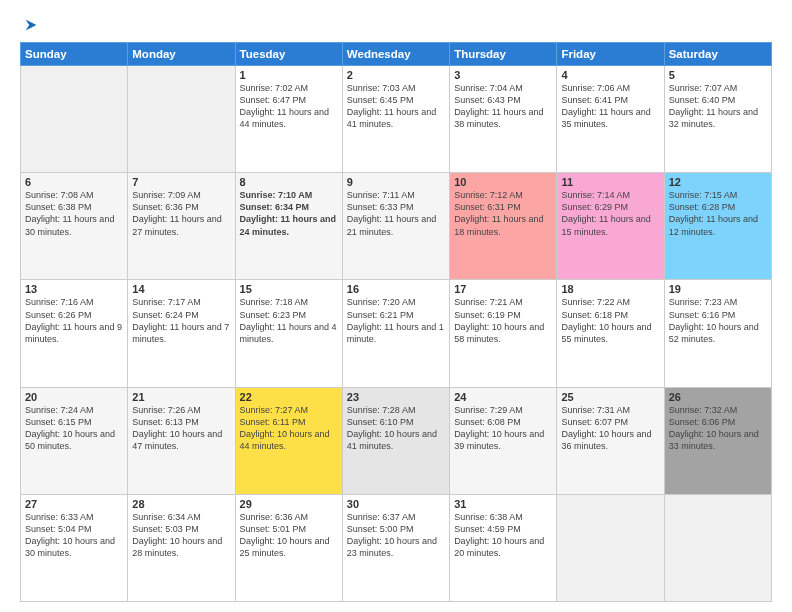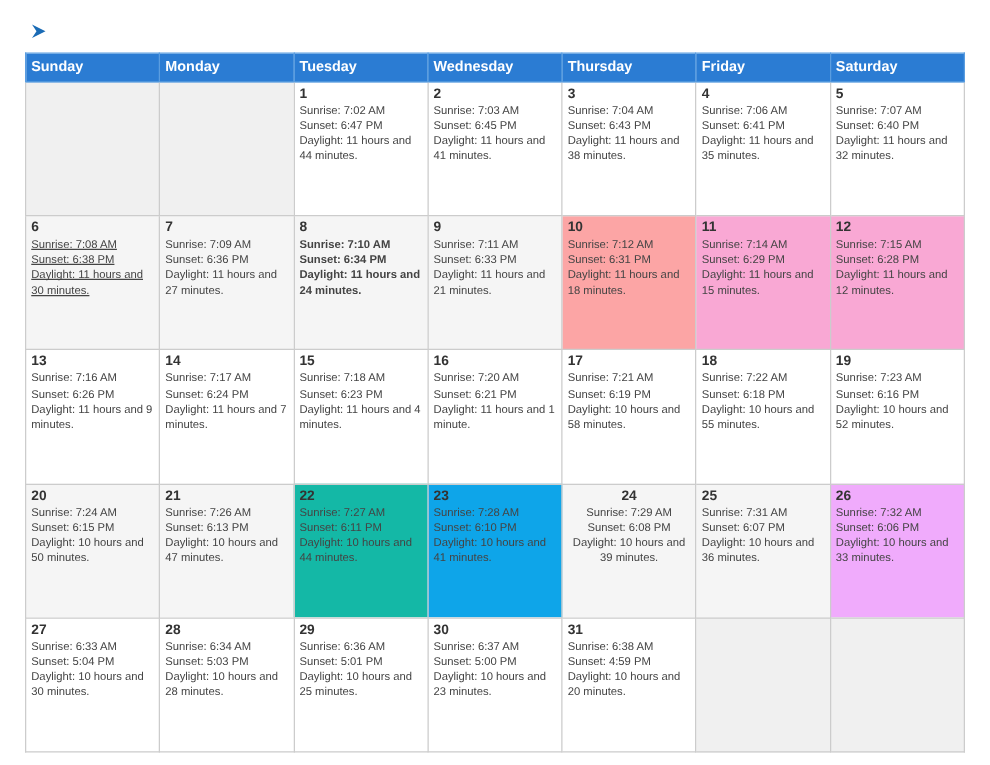--- a/index.html
+++ b/index.html
@@ -170,21 +170,21 @@
           <td>
             <span class="day-num">5</span>
             <div class="day-info" style="white-space: pre-line;">Sunrise: 7:07 AM
 Sunset: 6:40 PM
 Daylight: 11 hours and 32 minutes.</div>
           </td>
         </tr>
         <tr>
           <td style="background: rgb(245, 245, 245);">
             <span class="day-num">6</span>
-            <div class="day-info" style="white-space: pre-line; text-decoration: underline;">Sunrise: 7:08 AM
+            <div class="day-info" style="white-space: pre-line;">Sunrise: 7:08 AM
 Sunset: 6:38 PM
 Daylight: 11 hours and 30 minutes.</div>
           </td>
           <td style="background: rgb(245, 245, 245);">
             <span class="day-num">7</span>
             <div class="day-info" style="white-space: pre-line;">Sunrise: 7:09 AM
 Sunset: 6:36 PM
 Daylight: 11 hours and 27 minutes.</div>
           </td>
           <td style="background: rgb(245, 245, 245);">
@@ -204,21 +204,21 @@
             <div class="day-info" style="white-space: pre-line;">Sunrise: 7:12 AM
 Sunset: 6:31 PM
 Daylight: 11 hours and 18 minutes.</div>
           </td>
           <td style="background: #f9a8d4;">
             <span class="day-num">11</span>
             <div class="day-info" style="white-space: pre-line;">Sunrise: 7:14 AM
 Sunset: 6:29 PM
 Daylight: 11 hours and 15 minutes.</div>
           </td>
-          <td style="background: #f9a8d4;">
+          <td style="background: #7dd3fc;">
             <span class="day-num">12</span>
             <div class="day-info" style="white-space: pre-line;">Sunrise: 7:15 AM
 Sunset: 6:28 PM
 Daylight: 11 hours and 12 minutes.</div>
           </td>
         </tr>
         <tr>
           <td>
             <span class="day-num">13</span>
             <div class="day-info" style="white-space: pre-line;">Sunrise: 7:16 AM
@@ -268,45 +268,45 @@
             <div class="day-info" style="white-space: pre-line;">Sunrise: 7:24 AM
 Sunset: 6:15 PM
 Daylight: 10 hours and 50 minutes.</div>
           </td>
           <td style="background: rgb(245, 245, 245);">
             <span class="day-num">21</span>
             <div class="day-info" style="white-space: pre-line;">Sunrise: 7:26 AM
 Sunset: 6:13 PM
 Daylight: 10 hours and 47 minutes.</div>
           </td>
-          <td style="background: #14b8a6;">
+          <td style="background: #fde047;">
             <span class="day-num">22</span>
             <div class="day-info" style="white-space: pre-line;">Sunrise: 7:27 AM
 Sunset: 6:11 PM
 Daylight: 10 hours and 44 minutes.</div>
           </td>
-          <td style="background: #0ea5e9; margin-left: 44px;">
+          <td style="background: #e5e5e5; margin-left: 44px;">
             <span class="day-num">23</span>
             <div class="day-info" style="white-space: pre-line;">Sunrise: 7:28 AM
 Sunset: 6:10 PM
 Daylight: 10 hours and 41 minutes.</div>
           </td>
-          <td style="background: rgb(245, 245, 245); text-align: center;">
+          <td style="background: rgb(245, 245, 245);">
             <span class="day-num">24</span>
             <div class="day-info" style="white-space: pre-line;">Sunrise: 7:29 AM
 Sunset: 6:08 PM
 Daylight: 10 hours and 39 minutes.</div>
           </td>
           <td style="background: rgb(245, 245, 245);">
             <span class="day-num">25</span>
             <div class="day-info" style="white-space: pre-line;">Sunrise: 7:31 AM
 Sunset: 6:07 PM
 Daylight: 10 hours and 36 minutes.</div>
           </td>
-          <td style="background: #f0abfc;">
+          <td style="background: #a3a3a3;">
             <span class="day-num">26</span>
             <div class="day-info" style="white-space: pre-line;">Sunrise: 7:32 AM
 Sunset: 6:06 PM
 Daylight: 10 hours and 33 minutes.</div>
           </td>
         </tr>
         <tr>
           <td>
             <span class="day-num">27</span>
             <div class="day-info" style="white-space: pre-line;">Sunrise: 6:33 AM

